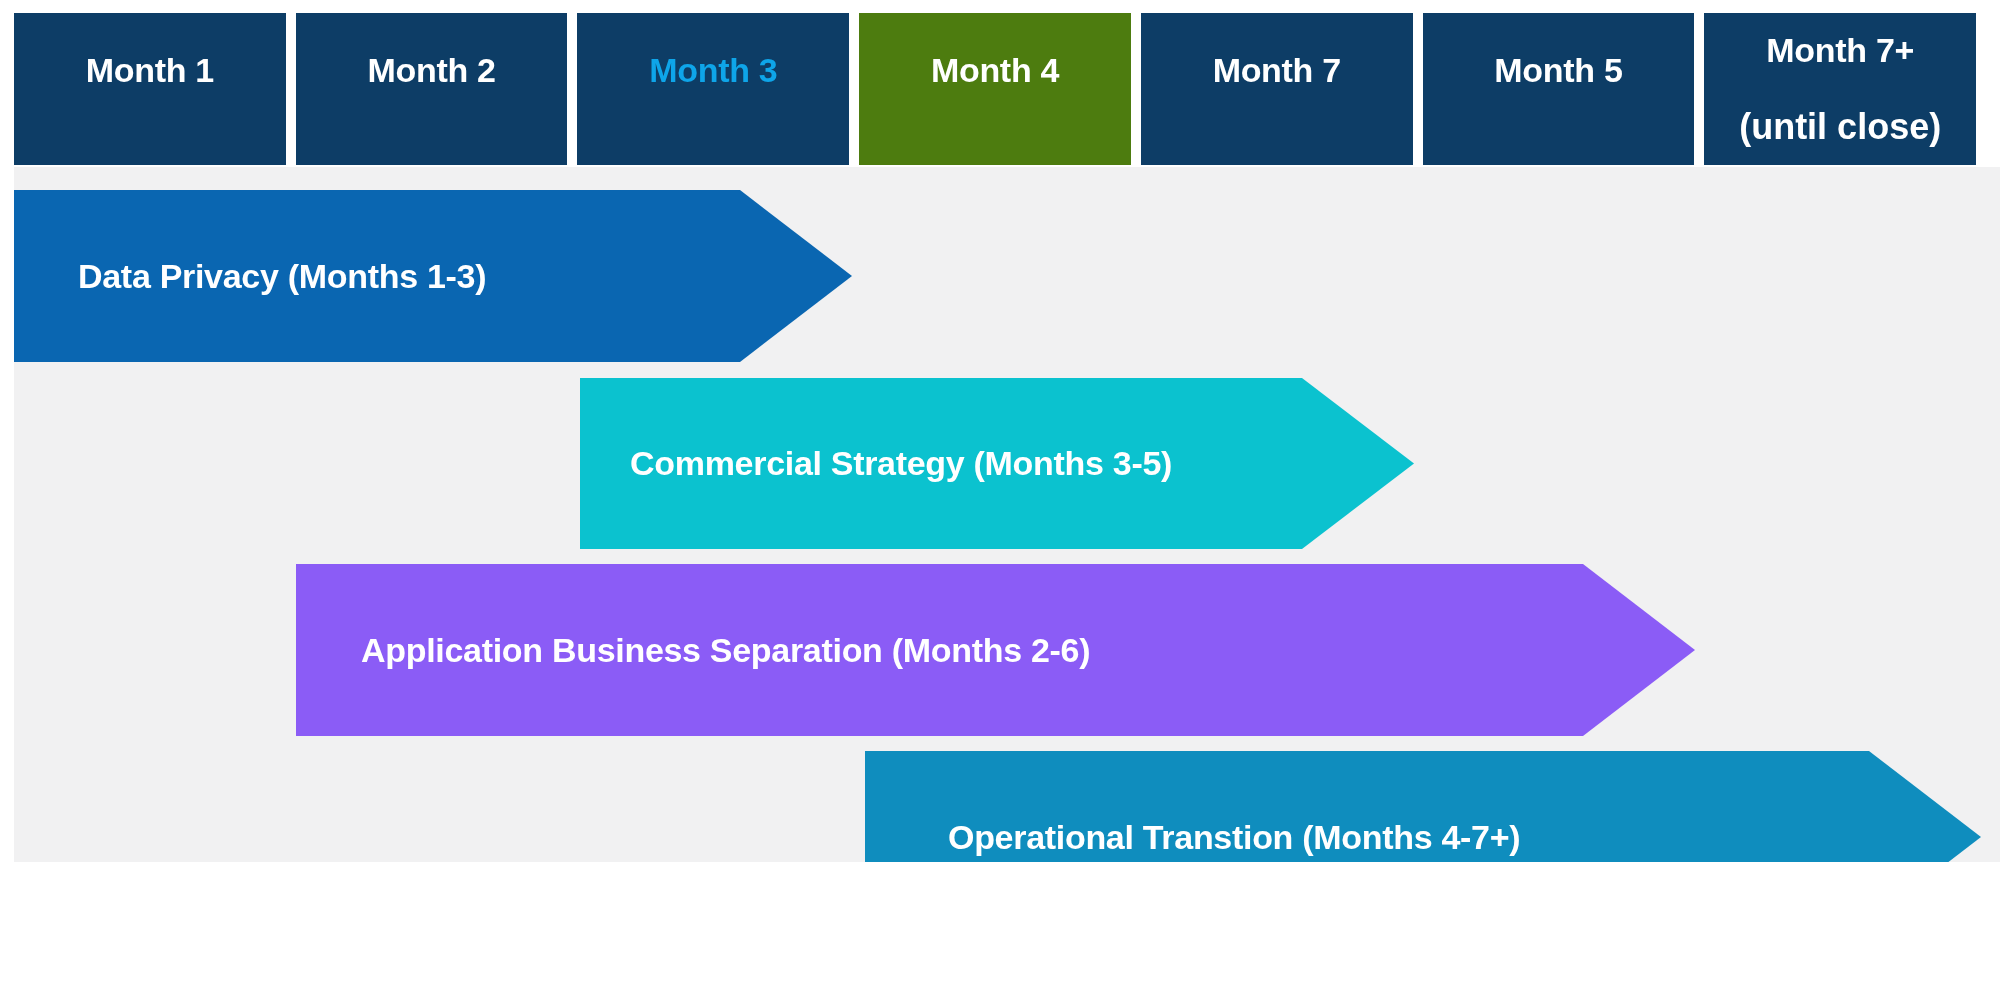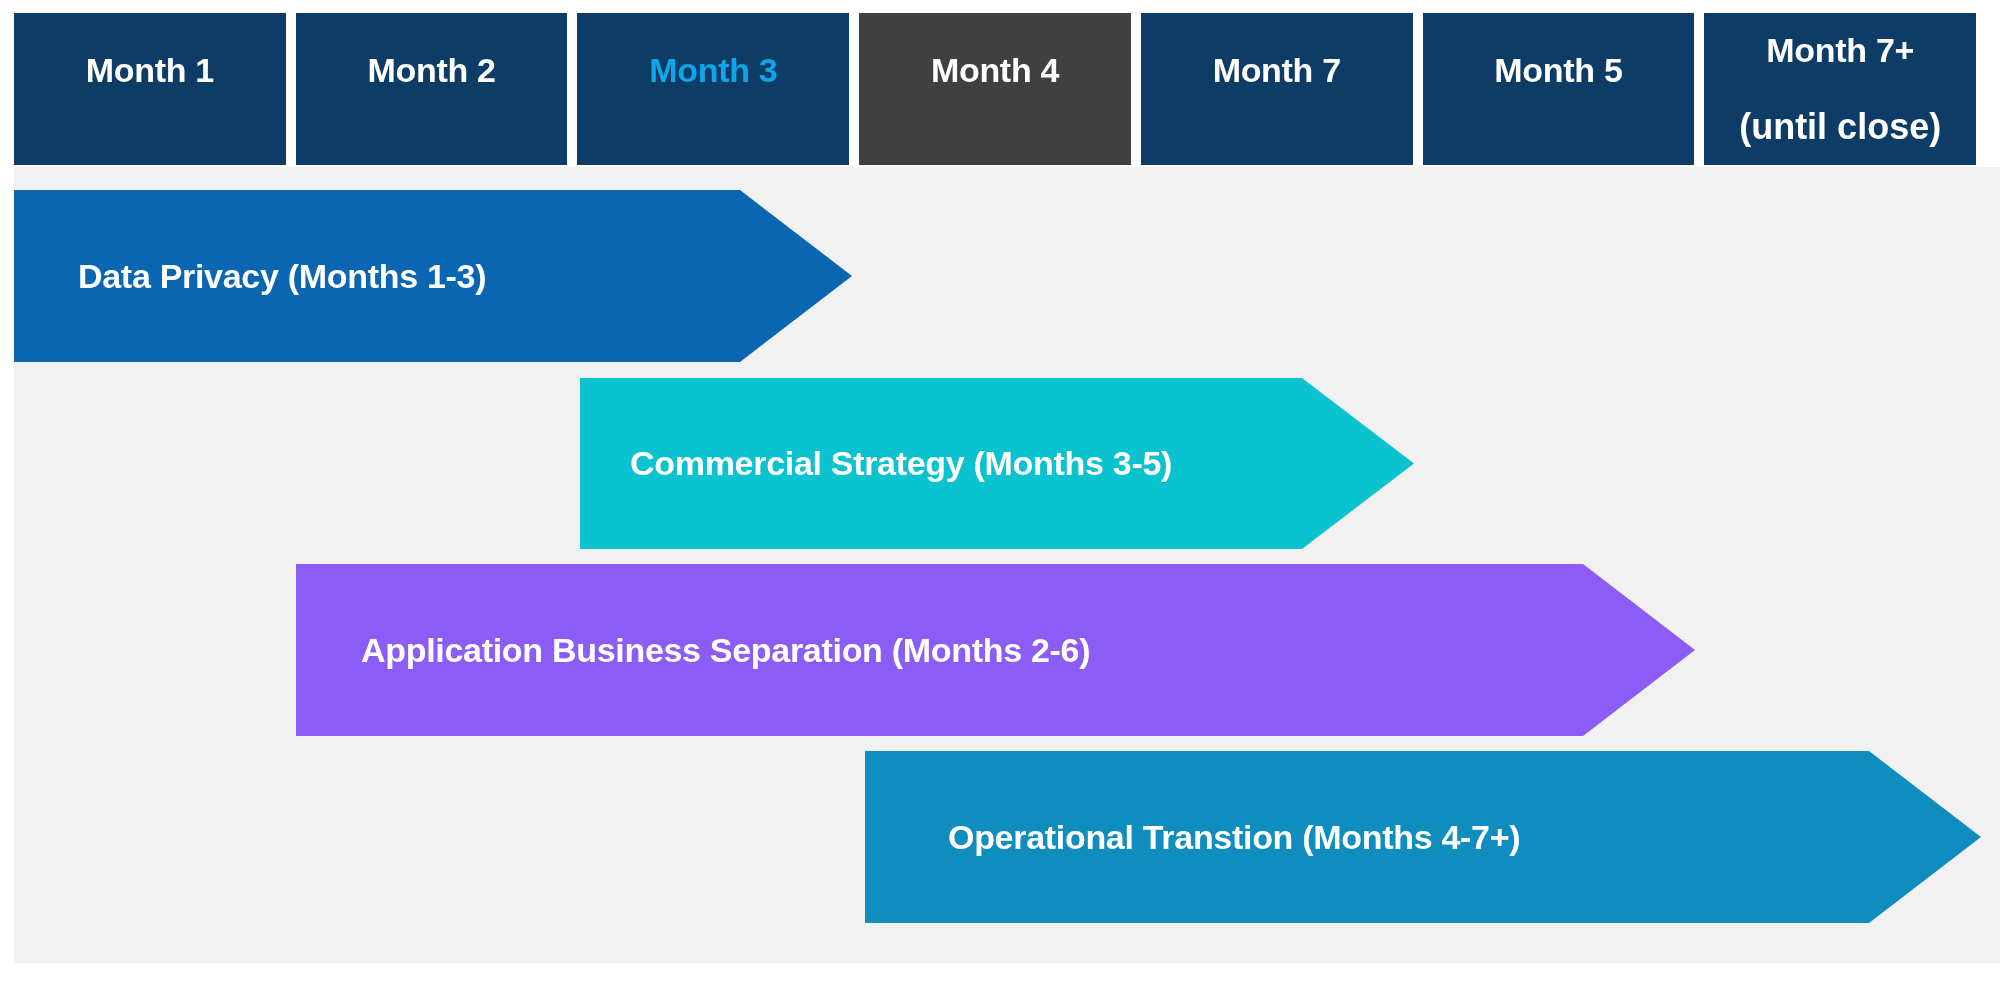--- a/index.html
+++ b/index.html
@@ -1,19 +1,19 @@
 <!DOCTYPE html>
 <html><head>
 <meta charset="utf-8">
 <style>
   html, body { margin: 0; padding: 0; background: #ffffff; }
   .page {
     position: relative;
     width: 2000px;
-    height: 963px;
+    height: 862px;
     background: #ffffff;
     font-family: "Liberation Sans", sans-serif;
     overflow: hidden;
   }
   
   .header-row {
     position: absolute;
     left: 14px;
     top: 13px;
     width: 1962px;
@@ -78,21 +78,21 @@
       <div class="month-sub"></div>
     </div>
     <div class="month-cell" style="background: rgb(13, 61, 102); color: rgb(255, 255, 255);">
       <div class="month-label">Month 2</div>
       <div class="month-sub"></div>
     </div>
     <div class="month-cell" style="background: rgb(13, 61, 102); color: #0ea5e9;">
       <div class="month-label">Month 3</div>
       <div class="month-sub"></div>
     </div>
-    <div class="month-cell" style="background: #404040; color: rgb(255, 255, 255);">
+    <div class="month-cell" style="background: #4d7c0f; color: rgb(255, 255, 255);">
       <div class="month-label">Month 4</div>
       <div class="month-sub"></div>
     </div>
     <div class="month-cell" style="background: rgb(13, 61, 102); color: rgb(255, 255, 255);">
       <div class="month-label">Month 7</div>
       <div class="month-sub"></div>
     </div>
     <div class="month-cell" style="background: rgb(13, 61, 102); color: rgb(255, 255, 255);">
       <div class="month-label">Month 5</div>
       <div class="month-sub"></div>

